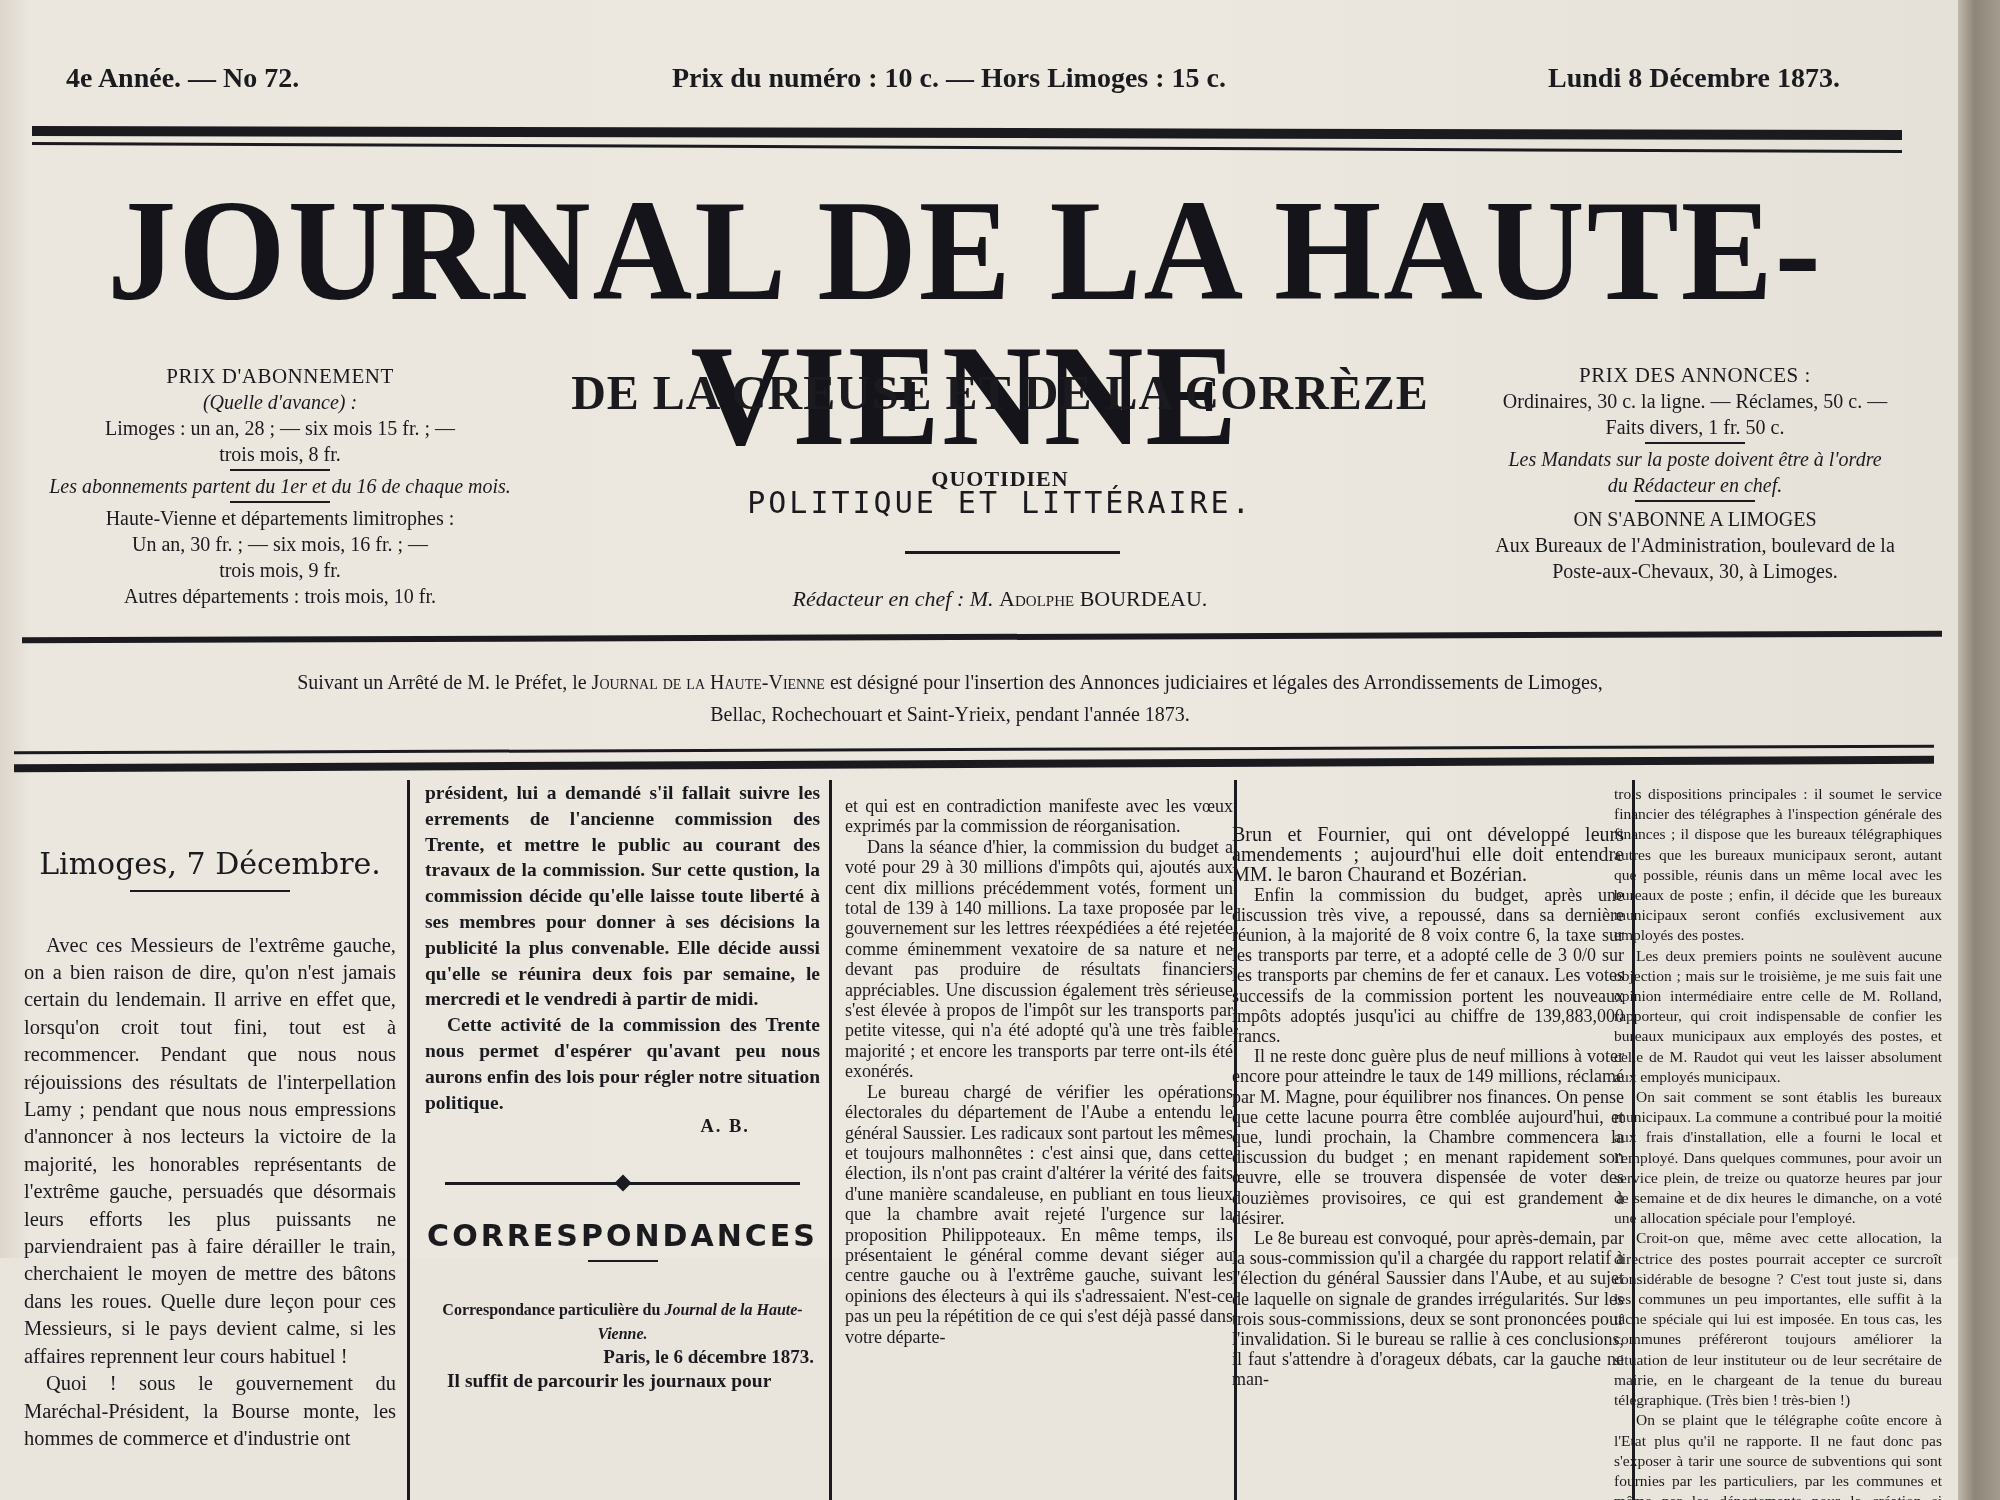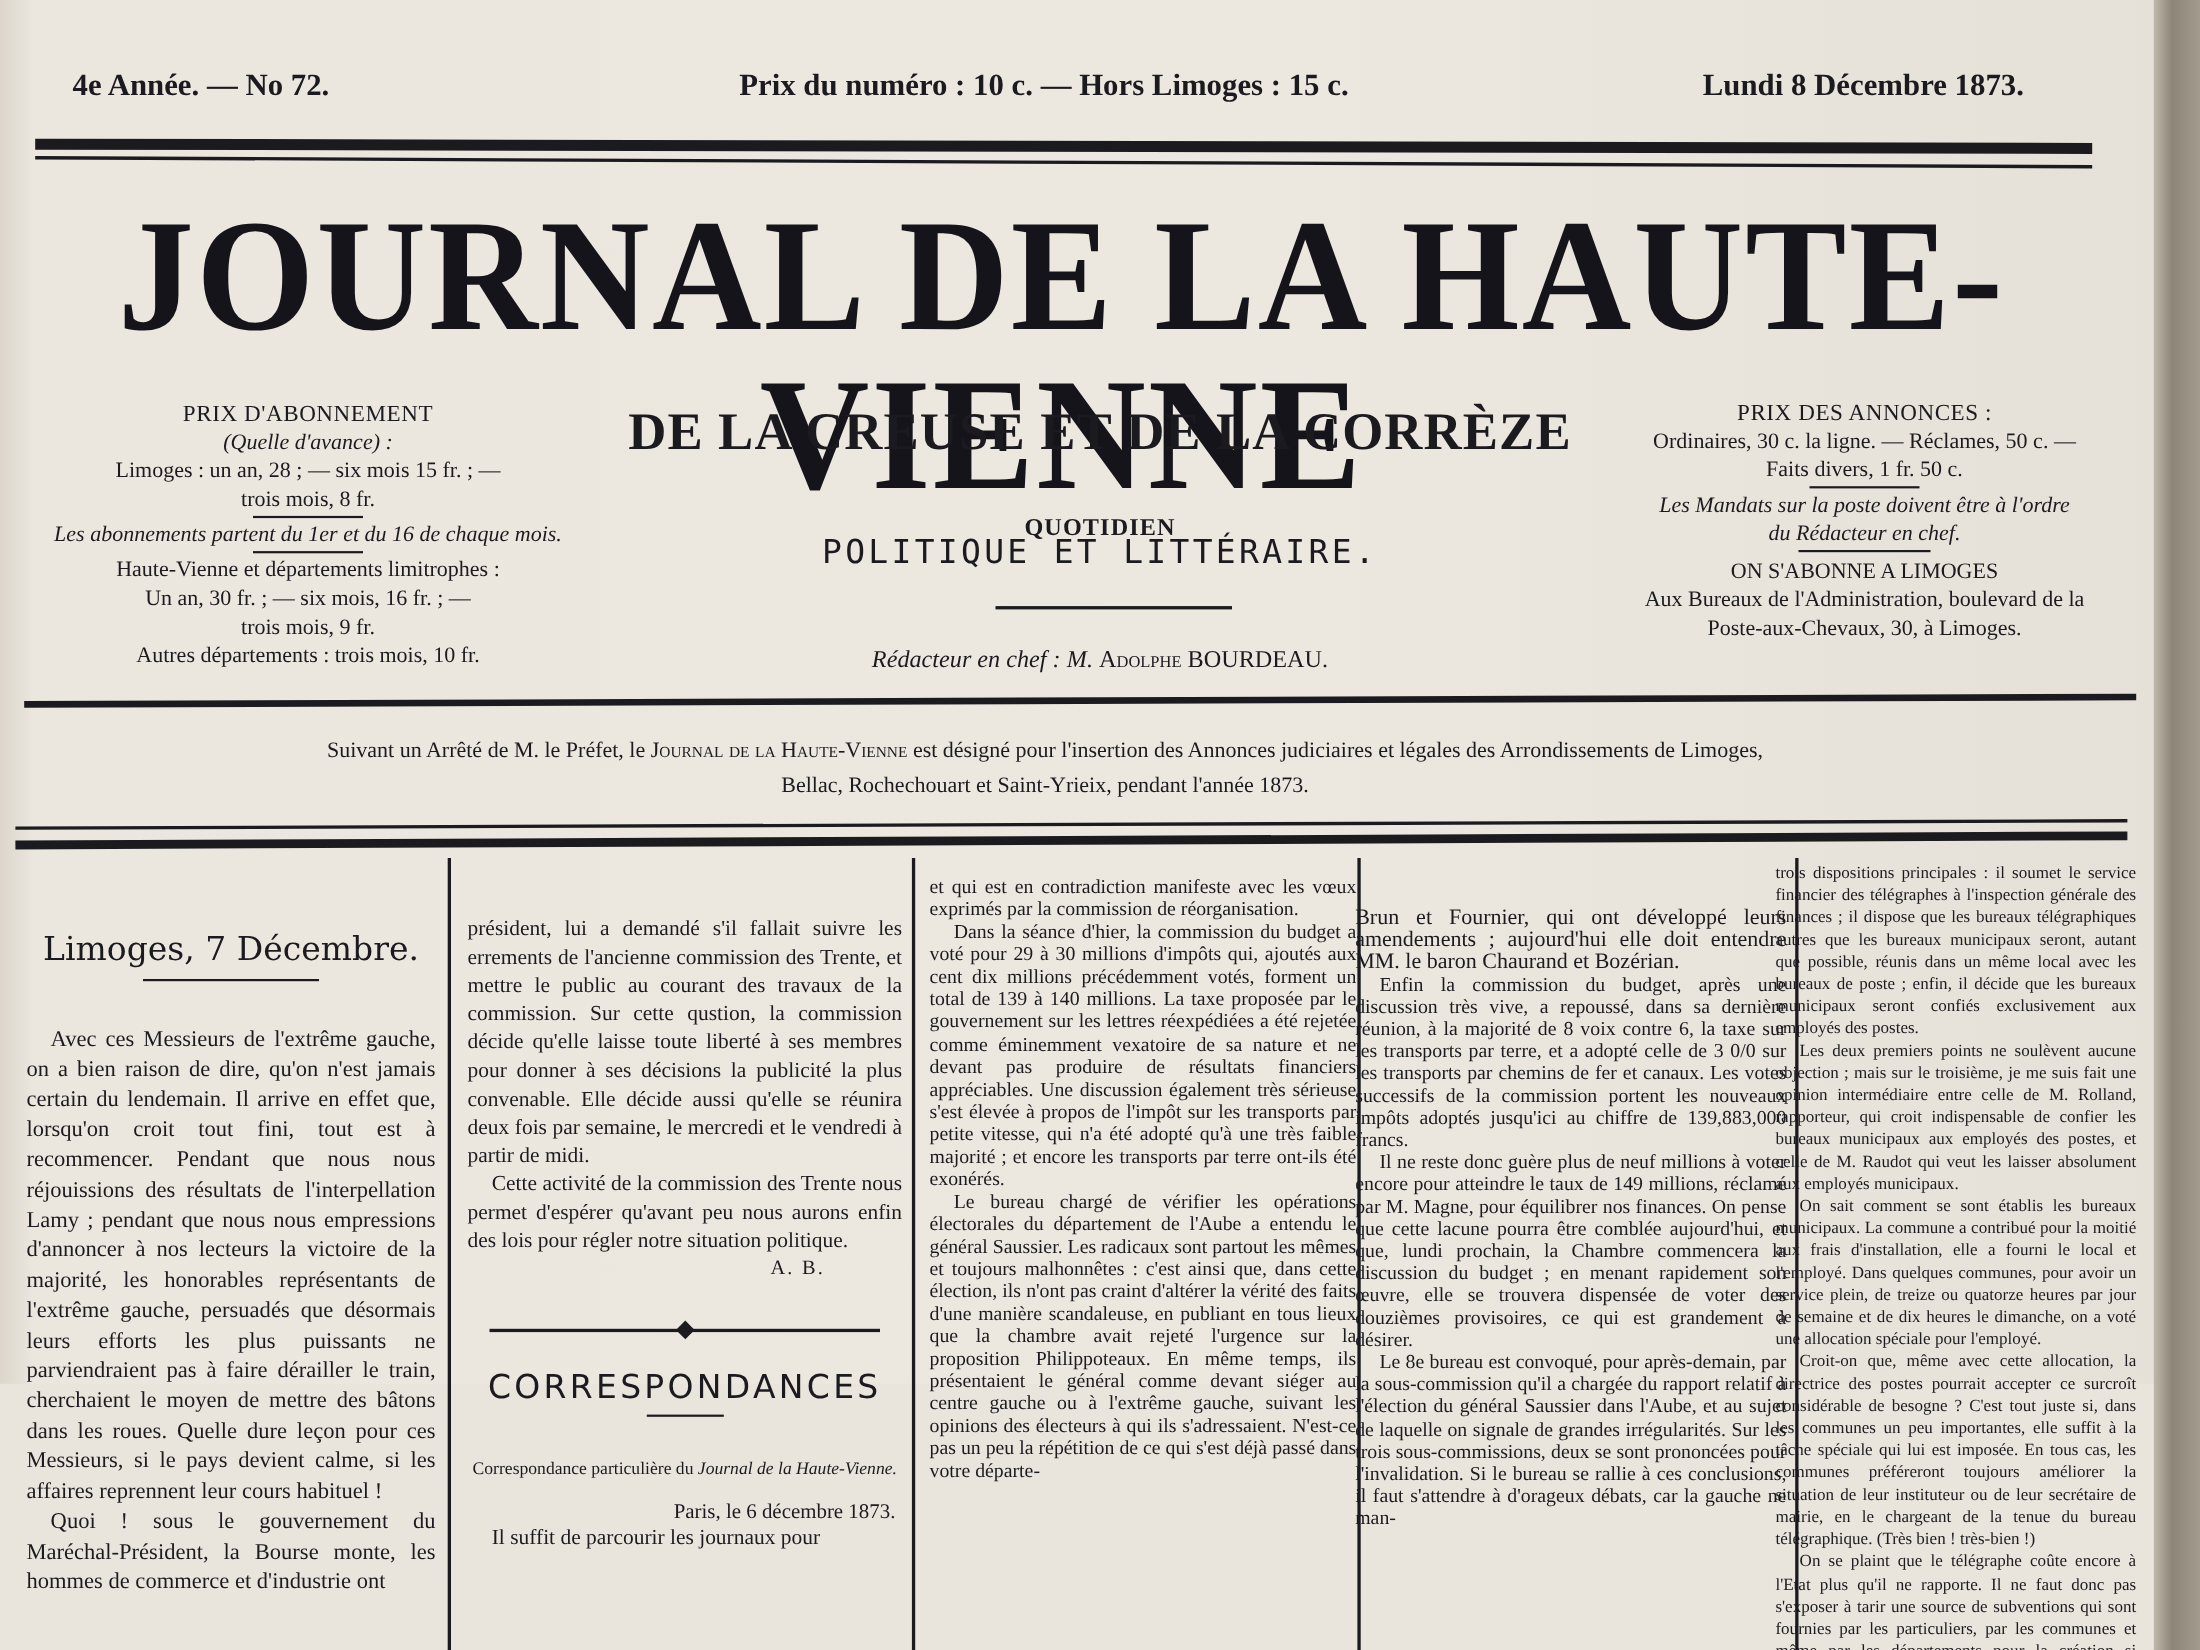--- a/index.html
+++ b/index.html
@@ -45,21 +45,21 @@
   .col-sep { position:absolute; top:780px; width:3px; height:720px; background:#1b1a1f; }
   .col-head { text-align:center; font-size:30px; font-family:"DejaVu Serif", serif; margin:72px 0 14px; }
   .col-head-rule { width:160px; height:2px; background:#1b1a1f; margin:0 auto 40px; }
   .sig { text-align:right; padding-right:70px; letter-spacing:2px; }
   .diamond-rule { position:relative; height:3px; background:#1b1a1f; margin:44px 20px 40px; }
   .diamond-rule::after { content:""; position:absolute; left:50%; top:-5px; width:12px; height:12px; margin-left:-6px; background:#1b1a1f; transform:rotate(45deg); }
   .corr-head { text-align:center; font-family:"DejaVu Sans", sans-serif; font-size:30px; letter-spacing:3px; margin:0 0 12px; }
   .corr-rule { width:70px; height:2px; background:#1b1a1f; margin:0 auto 36px; }
   .corr-sub { text-align:center; font-size:16px; line-height:24px; }
   .corr-sub i { font-style:italic; }
-  .corr-date { text-align:right; margin-top:16px; font-size:19px; padding-right:6px; }
+  .corr-date { text-align:right; margin-top:0; font-size:19px; padding-right:6px; }
   .col5 { font-size:15.5px; line-height:20.2px; }
 </style>
 </head>
 <body>
 
 <div class="page">
 
   <div class="topline" style="left:66px;">4e Année. — No 72.</div>
   <div class="topline" style="left:672px;">Prix du numéro : 10 c. — Hors Limoges : 15 c.</div>
   <div class="topline" style="left:1548px;">Lundi 8 Décembre 1873.</div>
@@ -121,21 +121,21 @@
   <div class="rule-thick" style="left:14px; top:760px; width:1920px; height:8px; transform:rotate(-0.25deg);"></div>
 
   <div class="col" style="left:24px; width:372px;">
     <div class="col-head" style="margin-top:68px; font-family:'DejaVu Serif',serif; font-size:30px;">Limoges, 7 Décembre.</div>
     <div class="col-head-rule"></div>
     <p style="font-size:20.5px; line-height:27.4px;">Avec ces Messieurs de l'extrême gauche, on a bien raison de dire, qu'on n'est jamais certain du lendemain. Il arrive en effet que, lorsqu'on croit tout fini, tout est à recommencer. Pendant que nous nous réjouissions des résultats de l'interpellation Lamy ; pendant que nous nous empressions d'annoncer à nos lecteurs la victoire de la majorité, les honorables représentants de l'extrême gauche, persuadés que désormais leurs efforts les plus puissants ne parviendraient pas à faire dérailler le train, cherchaient le moyen de mettre des bâtons dans les roues. Quelle dure leçon pour ces Messieurs, si le pays devient calme, si les affaires reprennent leur cours habituel !</p>
     <p style="font-size:20.5px; line-height:27.4px;">Quoi ! sous le gouvernement du Maréchal-Président, la Bourse monte, les hommes de commerce et d'industrie ont</p>
   </div>
   <div class="col-sep" style="left:407px;"></div>
 
-  <div class="col" style="left:425px; width:395px; top:832px;">
+  <div class="col" style="left:425px; width:395px; top:780px;font-weight:bold;">
     <p class="noind" style="font-size:19.5px; line-height:25.8px;">président, lui a demandé s'il fallait suivre les errements de l'ancienne commission des Trente, et mettre le public au courant des travaux de la commission. Sur cette qustion, la commission décide qu'elle laisse toute liberté à ses membres pour donner à ses décisions la publicité la plus convenable. Elle décide aussi qu'elle se réunira deux fois par semaine, le mercredi et le vendredi à partir de midi.</p>
     <p style="font-size:19.5px; line-height:25.8px;">Cette activité de la commission des Trente nous permet d'espérer qu'avant peu nous aurons enfin des lois pour régler notre situation politique.</p>
     <div class="sig">A. B.</div>
     <div class="diamond-rule"></div>
     <div class="corr-head">CORRESPONDANCES</div>
     <div class="corr-rule"></div>
     <div class="corr-sub">
       <span>Correspondance particulière du</span>
       <i>Journal de la Haute-Vienne.</i>
     </div>

